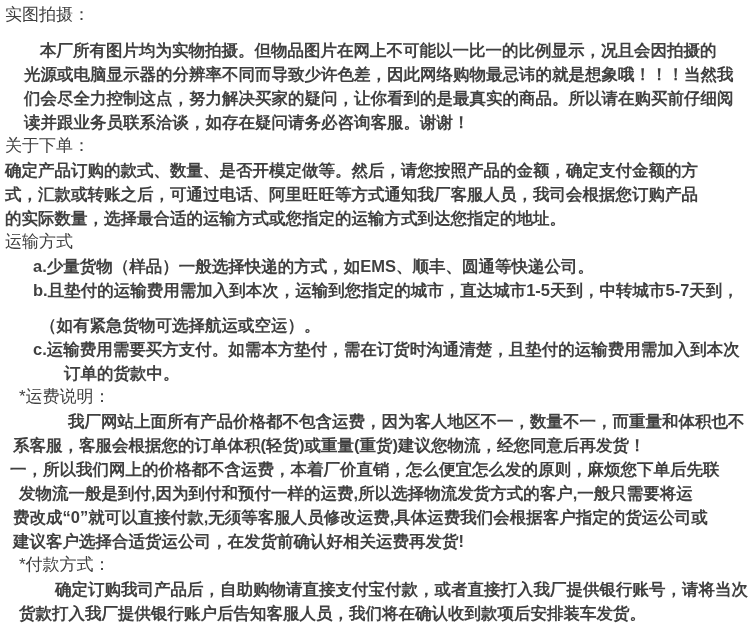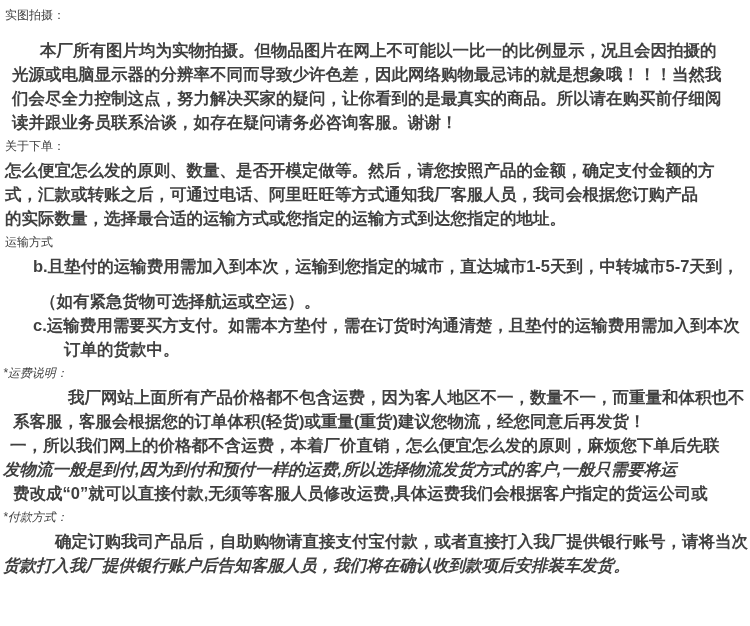--- a/index.html
+++ b/index.html
@@ -20,60 +20,62 @@
   .line {
     height: 24px;
     line-height: 24px;
     font-size: 16.5px;
     font-weight: bold;
     white-space: nowrap;
     letter-spacing: 0;
   }
   .heading {
     font-weight: normal;
-    font-size: 12px;
+    font-size: 17px;
   }
   
-  .p3  { padding-left: 3px; font-style: italic;  }
+  .p3  { padding-left: 19px;  }
   .p5  { padding-left: 5px;  }
   .p10 { padding-left: 10px; }
-  .p12 { padding-left: 12px; }
+  .p12 { padding-left: 24px; }
   .p13 { padding-left: 13px; }
   .p33 { padding-left: 33px; }
   .p37 { padding-left: 37px; margin-left: 18px; }
   .p40 { padding-left: 40px; margin-top: 11px; }
   .p48 { padding-left: 64px; }
   .p53 { padding-left: 68px; }
 </style>
 </head>
 <body style="background: rgb(255, 255, 255);">
 
 <div class="doc" style="color: rgb(64, 64, 64);">
 
   <div class="line heading p5">实图拍摄：</div>
   <div class="line p40">本厂所有图片均为实物拍摄。但物品图片在网上不可能以一比一的比例显示，况且会因拍摄的</div>
   <div class="line p12">光源或电脑显示器的分辨率不同而导致少许色差，因此网络购物最忌讳的就是想象哦！！！当然我</div>
   <div class="line p12">们会尽全力控制这点，努力解决买家的疑问，让你看到的是最真实的商品。所以请在购买前仔细阅</div>
   <div class="line p12">读并跟业务员联系洽谈，如存在疑问请务必咨询客服。谢谢！</div>
 
   <div class="line heading p5">关于下单：</div>
-  <div class="line p5">怎么便宜怎么发的原则、数量、是否开模定做等。然后，请您按照产品的金额，确定支付金额的方</div>
+  <div class="line p5">确定产品订购的款式、数量、是否开模定做等。然后，请您按照产品的金额，确定支付金额的方</div>
   <div class="line p5">式，汇款或转账之后，可通过电话、阿里旺旺等方式通知我厂客服人员，我司会根据您订购产品</div>
   <div class="line p5">的实际数量，选择最合适的运输方式或您指定的运输方式到达您指定的地址。</div>
 
   <div class="line heading p5">运输方式</div>
+  <div class="line p33">a.少量货物（样品）一般选择快递的方式，如EMS、顺丰、圆通等快递公司。</div>
   <div class="line p33">b.且垫付的运输费用需加入到本次，运输到您指定的城市，直达城市1-5天到，中转城市5-7天到，</div>
   <div class="line p40">（如有紧急货物可选择航运或空运）。</div>
   <div class="line p33">c.运输费用需要买方支付。如需本方垫付，需在订货时沟通清楚，且垫付的运输费用需加入到本次</div>
   <div class="line p48">订单的货款中。</div>
 
   <div class="line heading p3">*运费说明：</div>
   <div class="line p53">我厂网站上面所有产品价格都不包含运费，因为客人地区不一，数量不一，而重量和体积也不</div>
   <div class="line p13">系客服，客服会根据您的订单体积(轻货)或重量(重货)建议您物流，经您同意后再发货！</div>
   <div class="line p10">一，所以我们网上的价格都不含运费，本着厂价直销，怎么便宜怎么发的原则，麻烦您下单后先联</div>
   <div class="line p3">发物流一般是到付,因为到付和预付一样的运费,所以选择物流发货方式的客户,一般只需要将运</div>
   <div class="line p13">费改成“0”就可以直接付款,无须等客服人员修改运费,具体运费我们会根据客户指定的货运公司或</div>
+  <div class="line p13">建议客户选择合适货运公司，在发货前确认好相关运费再发货!</div>
 
   <div class="line heading p3">*付款方式：</div>
   <div class="line p37">确定订购我司产品后，自助购物请直接支付宝付款，或者直接打入我厂提供银行账号，请将当次</div>
   <div class="line p3">货款打入我厂提供银行账户后告知客服人员，我们将在确认收到款项后安排装车发货。</div>
 
 </div>
 
 </body></html>

